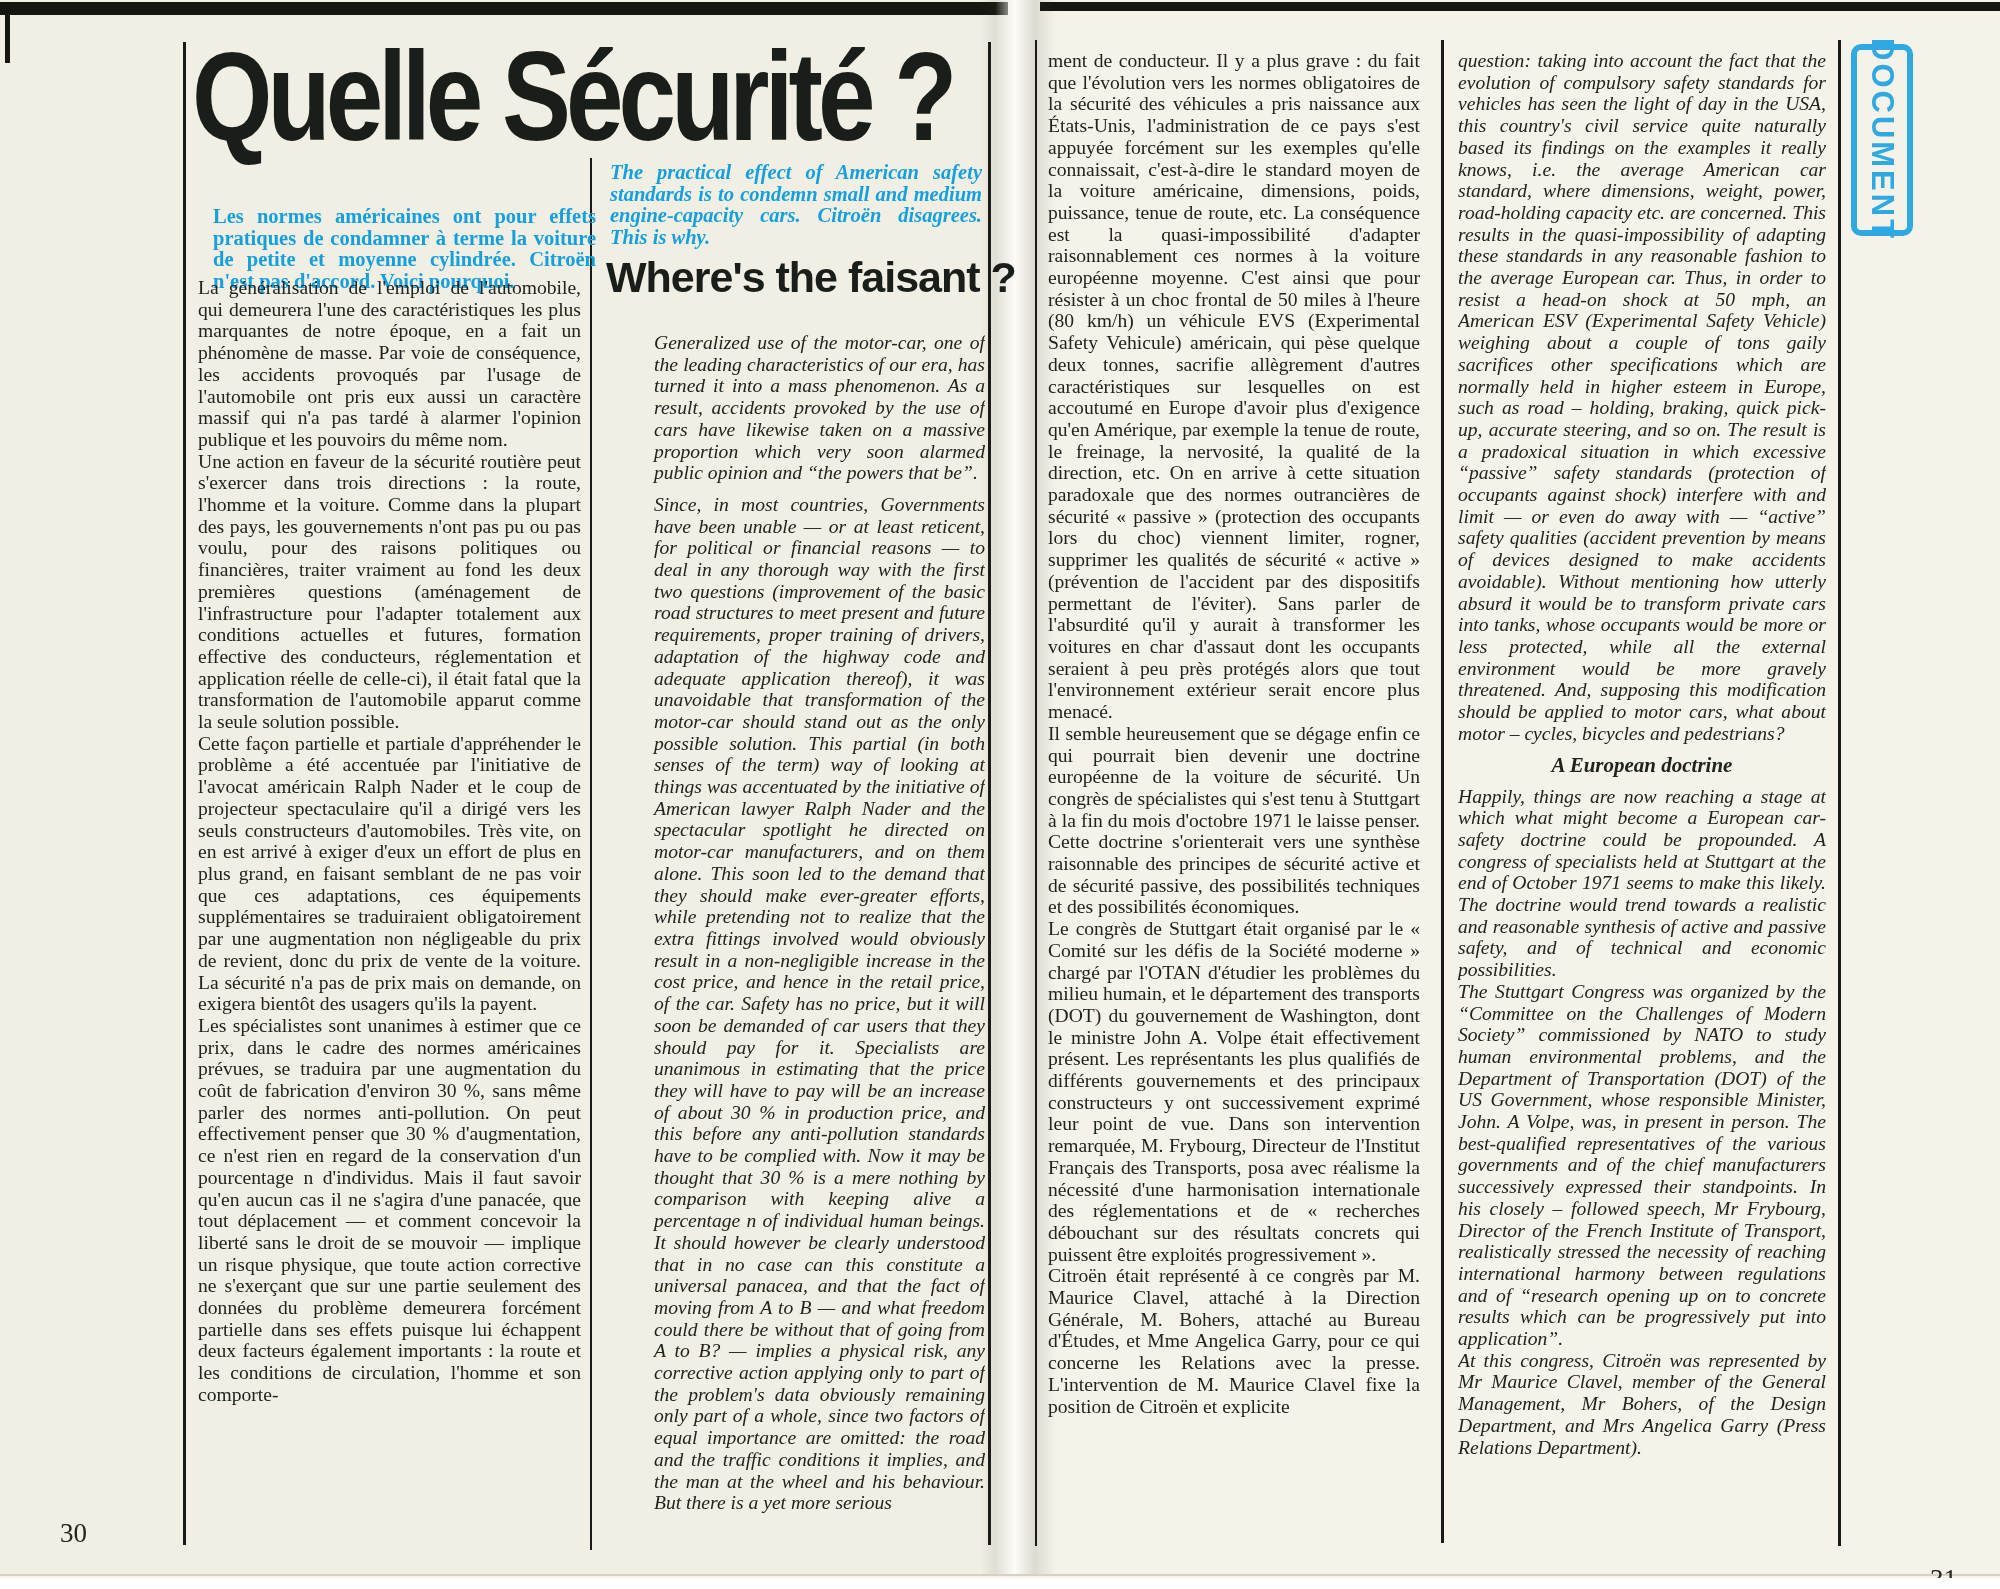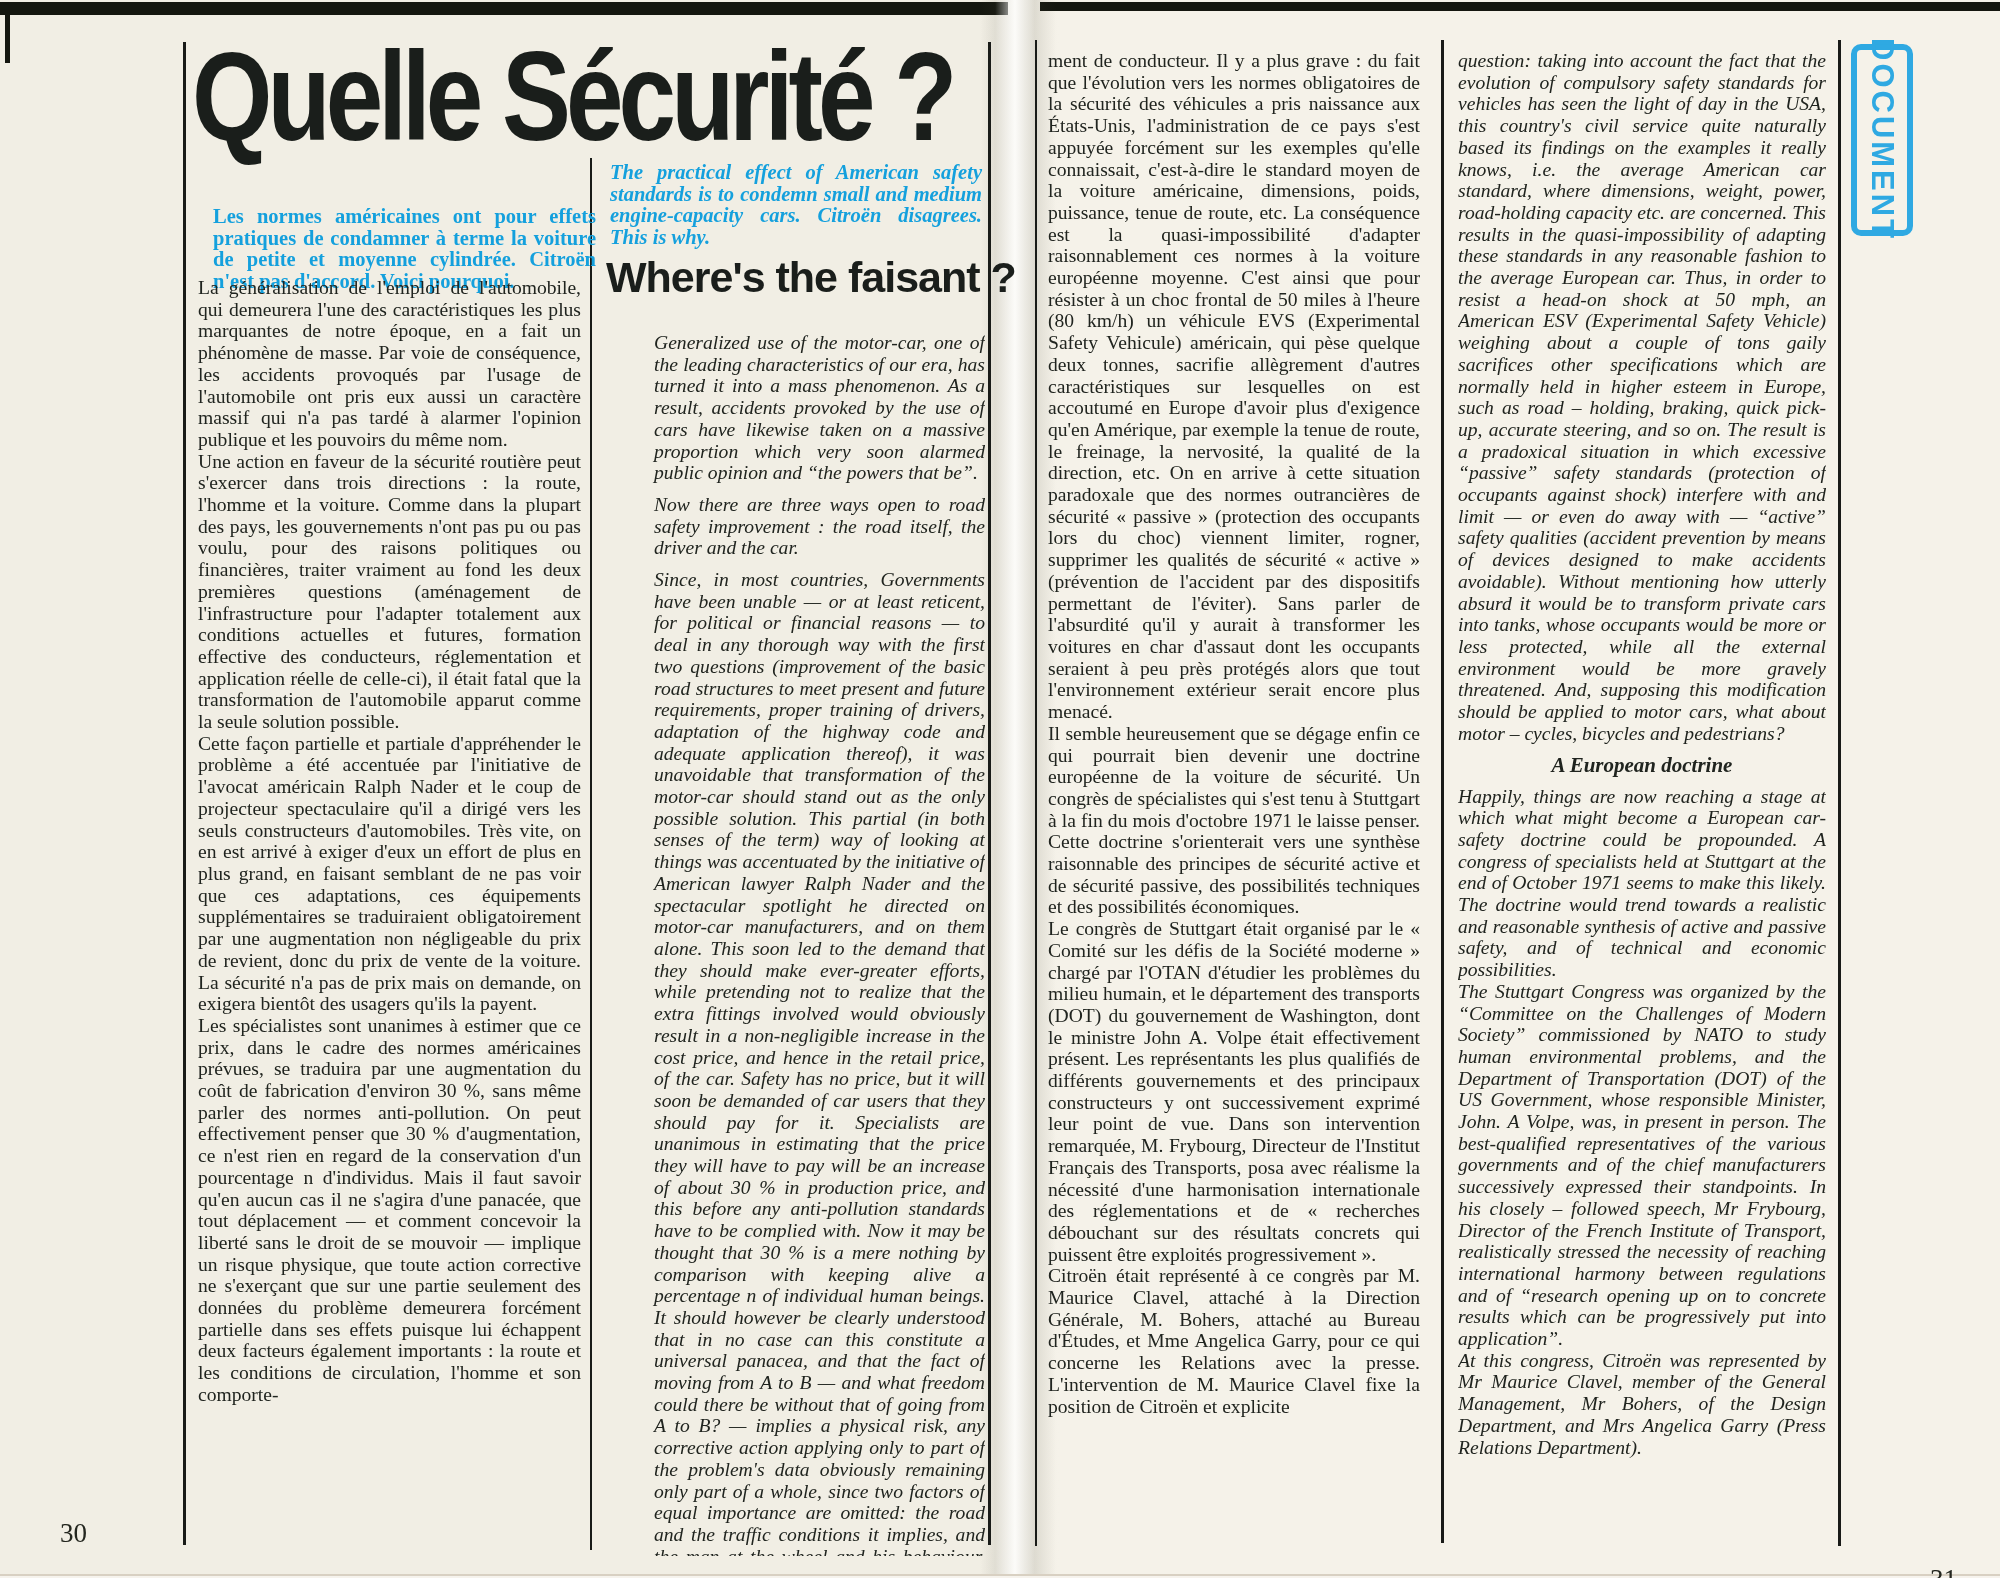--- a/index.html
+++ b/index.html
@@ -90,21 +90,20 @@
       <p>Cette façon partielle et partiale d'appréhender le problème a été accentuée par l'initiative de l'avocat américain Ralph Nader et le coup de projecteur spectaculaire qu'il a dirigé vers les seuls constructeurs d'automobiles. Très vite, on en est arrivé à exiger d'eux un effort de plus en plus grand, en faisant semblant de ne pas voir que ces adaptations, ces équipements supplémentaires se traduiraient obligatoirement par une augmentation non négligeable du prix de revient, donc du prix de vente de la voiture. La sécurité n'a pas de prix mais on demande, on exigera bientôt des usagers qu'ils la payent.</p>
       <p>Les spécialistes sont unanimes à estimer que ce prix, dans le cadre des normes américaines prévues, se traduira par une augmentation du coût de fabrication d'environ 30 %, sans même parler des normes anti-pollution. On peut effectivement penser que 30 % d'augmentation, ce n'est rien en regard de la conservation d'un pourcentage n d'individus. Mais il faut savoir qu'en aucun cas il ne s'agira d'une panacée, que tout déplacement — et comment concevoir la liberté sans le droit de se mouvoir — implique un risque physique, que toute action corrective ne s'exerçant que sur une partie seulement des données du problème demeurera forcément partielle dans ses effets puisque lui échappent deux facteurs également importants : la route et les conditions de circulation, l'homme et son comporte-</p>
     </div>
 
   <div class="abs intro-en" lang="en" style="left:610px;top:162px;width:372px;">The practical effect of American safety standards is to condemn small and medium engine-capacity cars. Citroën disagrees. This is why.</div>
 
   <h2 class="abs headline" style="left:606px;top:256px;margin:0;">Where's the faisant ?</h2>
 
   <div class="abs col en gapped" lang="en" style="left:610px;top:332px;width:375px;height:1224px;">
       <p>Generalized use of the motor-car, one of the leading characteristics of our era, has turned it into a mass phenomenon. As a result, accidents provoked by the use of cars have likewise taken on a massive proportion which very soon alarmed public opinion and “the powers that be”.</p>
-      <p>Now there are three ways open to road safety improvement : the road itself, the driver and the car.</p>
       <p>Since, in most countries, Governments have been unable — or at least reticent, for political or financial reasons — to deal in any thorough way with the first two questions (improvement of the basic road structures to meet present and future requirements, proper training of drivers, adaptation of the highway code and adequate application thereof), it was unavoidable that transformation of the motor-car should stand out as the only possible solution. This partial (in both senses of the term) way of looking at things was accentuated by the initiative of American lawyer Ralph Nader and the spectacular spotlight he directed on motor-car manufacturers, and on them alone. This soon led to the demand that they should make ever-greater efforts, while pretending not to realize that the extra fittings involved would obviously result in a non-negligible increase in the cost price, and hence in the retail price, of the car. Safety has no price, but it will soon be demanded of car users that they should pay for it. Specialists are unanimous in estimating that the price they will have to pay will be an increase of about 30 % in production price, and this before any anti-pollution standards have to be complied with. Now it may be thought that 30 % is a mere nothing by comparison with keeping alive a percentage n of individual human beings. It should however be clearly understood that in no case can this constitute a universal panacea, and that the fact of moving from A to B — and what freedom could there be without that of going from A to B? — implies a physical risk, any corrective action applying only to part of the problem's data obviously remaining only part of a whole, since two factors of equal importance are omitted: the road and the traffic conditions it implies, and the man at the wheel and his behaviour. But there is a yet more serious</p>
     </div>
 
   <div class="abs page-num" style="left:60px;top:1518px;">30</div>
 
   <div class="abs col" lang="fr" style="left:1048px;top:50px;width:372px;height:1506px;">
       <p>ment de conducteur. Il y a plus grave : du fait que l'évolution vers les normes obligatoires de la sécurité des véhicules a pris naissance aux États-Unis, l'administration de ce pays s'est appuyée forcément sur les exemples qu'elle connaissait, c'est-à-dire le standard moyen de la voiture américaine, dimensions, poids, puissance, tenue de route, etc. La conséquence est la quasi-impossibilité d'adapter raisonnablement ces normes à la voiture européenne moyenne. C'est ainsi que pour résister à un choc frontal de 50 miles à l'heure (80 km/h) un véhicule EVS (Experimental Safety Vehicule) américain, qui pèse quelque deux tonnes, sacrifie allègrement d'autres caractéristiques sur lesquelles on est accoutumé en Europe d'avoir plus d'exigence qu'en Amérique, par exemple la tenue de route, le freinage, la nervosité, la qualité de la direction, etc. On en arrive à cette situation paradoxale que des normes outrancières de sécurité « passive » (protection des occupants lors du choc) viennent limiter, rogner, supprimer les qualités de sécurité « active » (prévention de l'accident par des dispositifs permettant de l'éviter). Sans parler de l'absurdité qu'il y aurait à transformer les voitures en char d'assaut dont les occupants seraient à peu près protégés alors que tout l'environnement extérieur serait encore plus menacé.</p>
       <p>Il semble heureusement que se dégage enfin ce qui pourrait bien devenir une doctrine européenne de la voiture de sécurité. Un congrès de spécialistes qui s'est tenu à Stuttgart à la fin du mois d'octobre 1971 le laisse penser. Cette doctrine s'orienterait vers une synthèse raisonnable des principes de sécurité active et de sécurité passive, des possibilités techniques et des possibilités économiques.</p>
       <p>Le congrès de Stuttgart était organisé par le « Comité sur les défis de la Société moderne » chargé par l'OTAN d'étudier les problèmes du milieu humain, et le département des transports (DOT) du gouvernement de Washington, dont le ministre John A. Volpe était effectivement présent. Les représentants les plus qualifiés de différents gouvernements et des principaux constructeurs y ont successivement exprimé leur point de vue. Dans son intervention remarquée, M. Frybourg, Directeur de l'Institut Français des Transports, posa avec réalisme la nécessité d'une harmonisation internationale des réglementations et de « recherches débouchant sur des résultats concrets qui puissent être exploités progressivement ».</p>
       <p>Citroën était représenté à ce congrès par M. Maurice Clavel, attaché à la Direction Générale, M. Bohers, attaché au Bureau d'Études, et Mme Angelica Garry, pour ce qui concerne les Relations avec la presse. L'intervention de M. Maurice Clavel fixe la position de Citroën et explicite</p>

